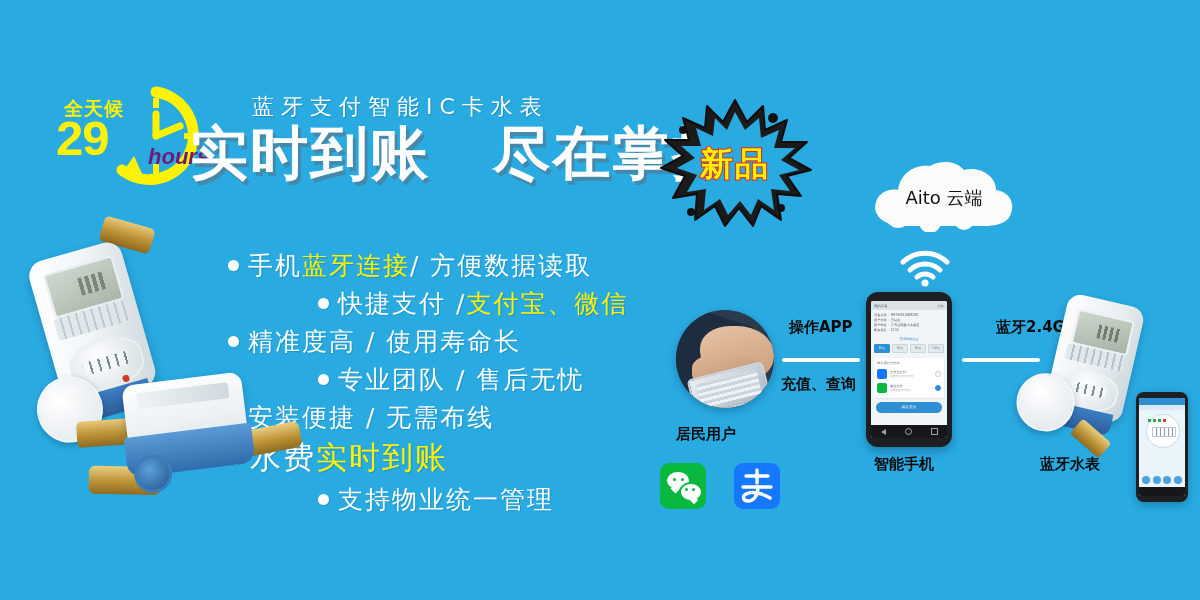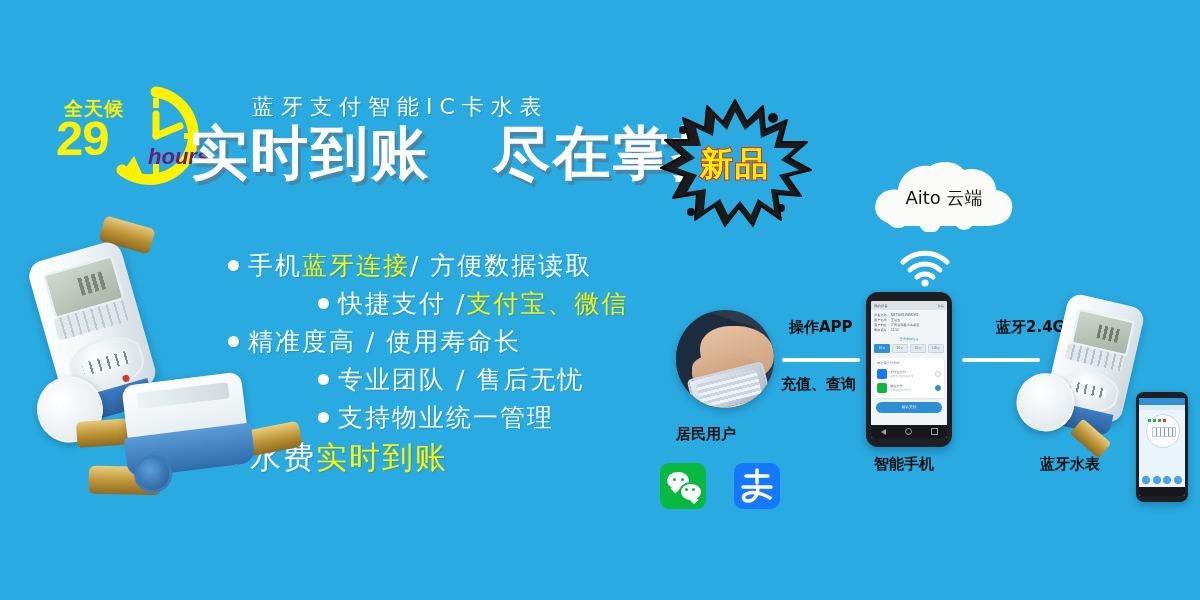--- a/index.html
+++ b/index.html
@@ -254,28 +254,32 @@
       <span class="ty">支付宝、微信</span>
     </div>
     <div class="bline l1">
       <span class="dot"></span>
       <span class="tw">精准度高 / 使用寿命长</span>
     </div>
     <div class="bline l2">
       <span class="dot"></span>
       <span class="tw">专业团队 / 售后无忧</span>
     </div>
-    <div class="bline l2">
-      <span class="dot"></span>
-      <span class="tw">支持物业统一管理</span>
+    <div class="bline l1">
+      <span class="dot"></span>
+      <span class="tw">安装便捷 / 无需布线</span>
     </div>
     <div class="bline big">
       <span class="dot"></span>
       <span class="tw">水费</span>
       <span class="ty">实时到账</span>
+    </div>
+    <div class="bline l2">
+      <span class="dot"></span>
+      <span class="tw">支持物业统一管理</span>
     </div>
   </div>
 
   <div class="meter-a">
     <div class="ma-pipe-t"></div>
     <div class="ma-body">
       <div class="ma-lcd"></div>
       <div class="ma-keys"></div>
       <div class="ma-reg"></div>
       <div class="ma-dot1"></div>

